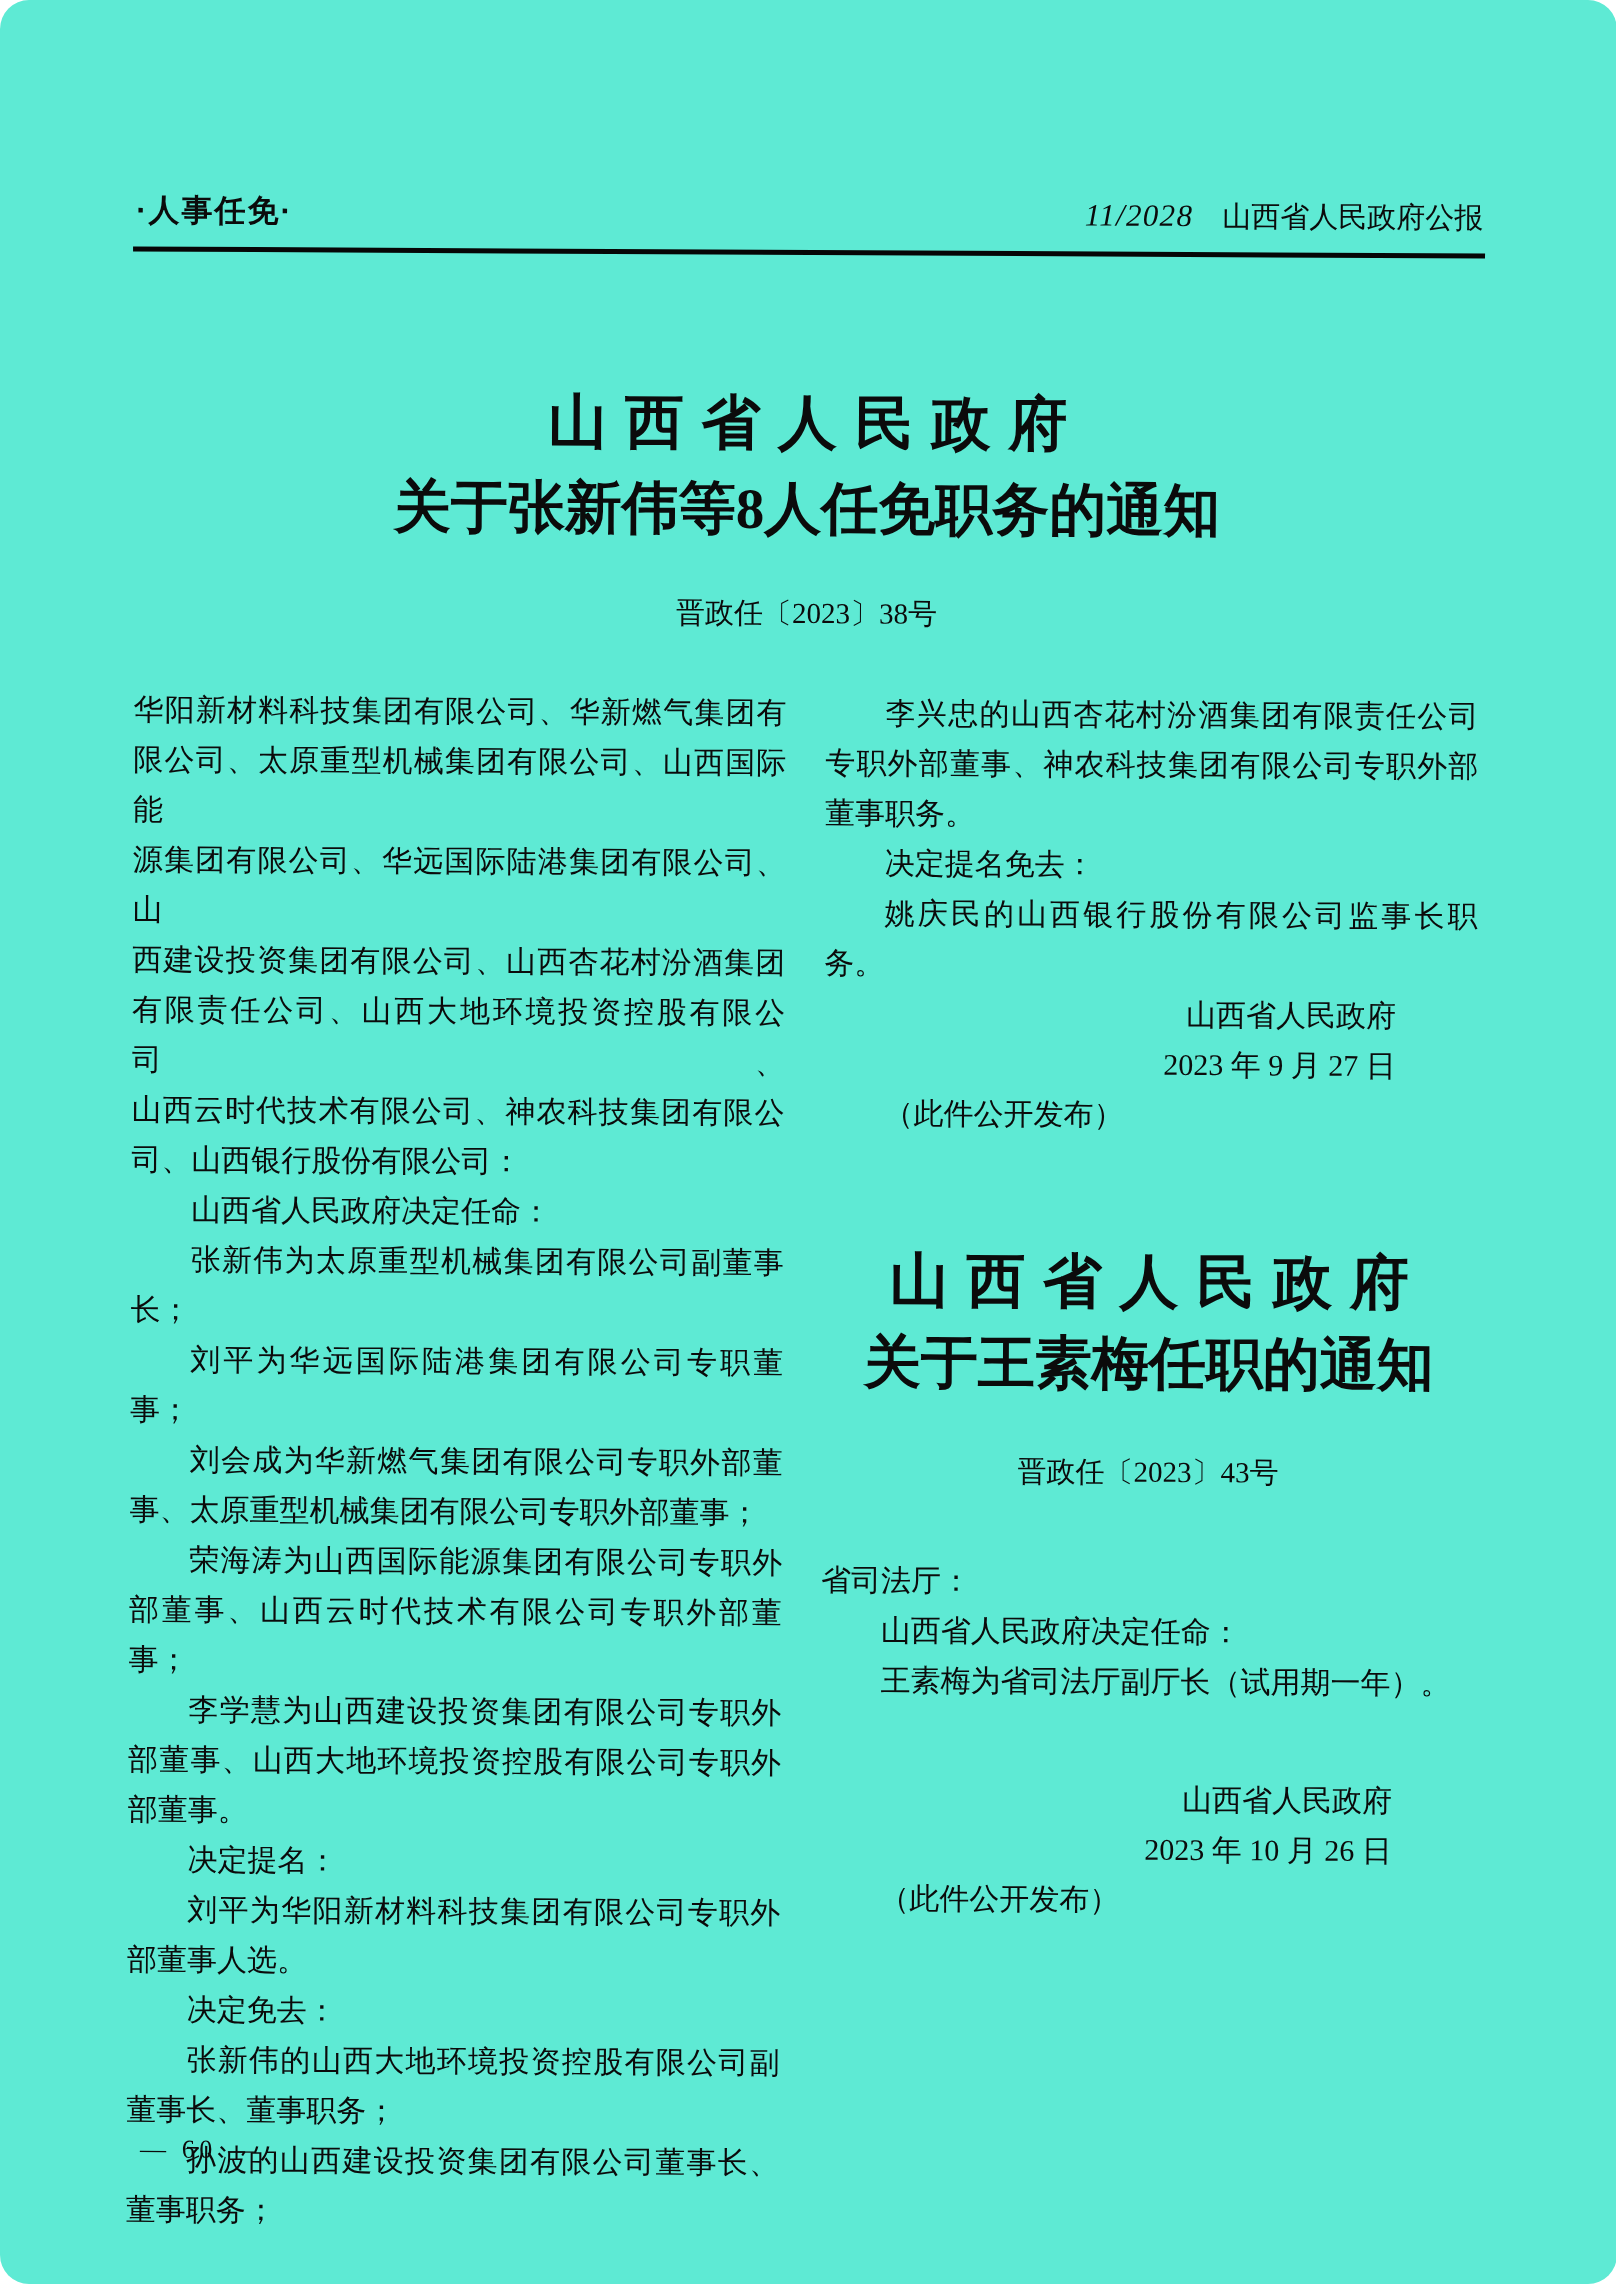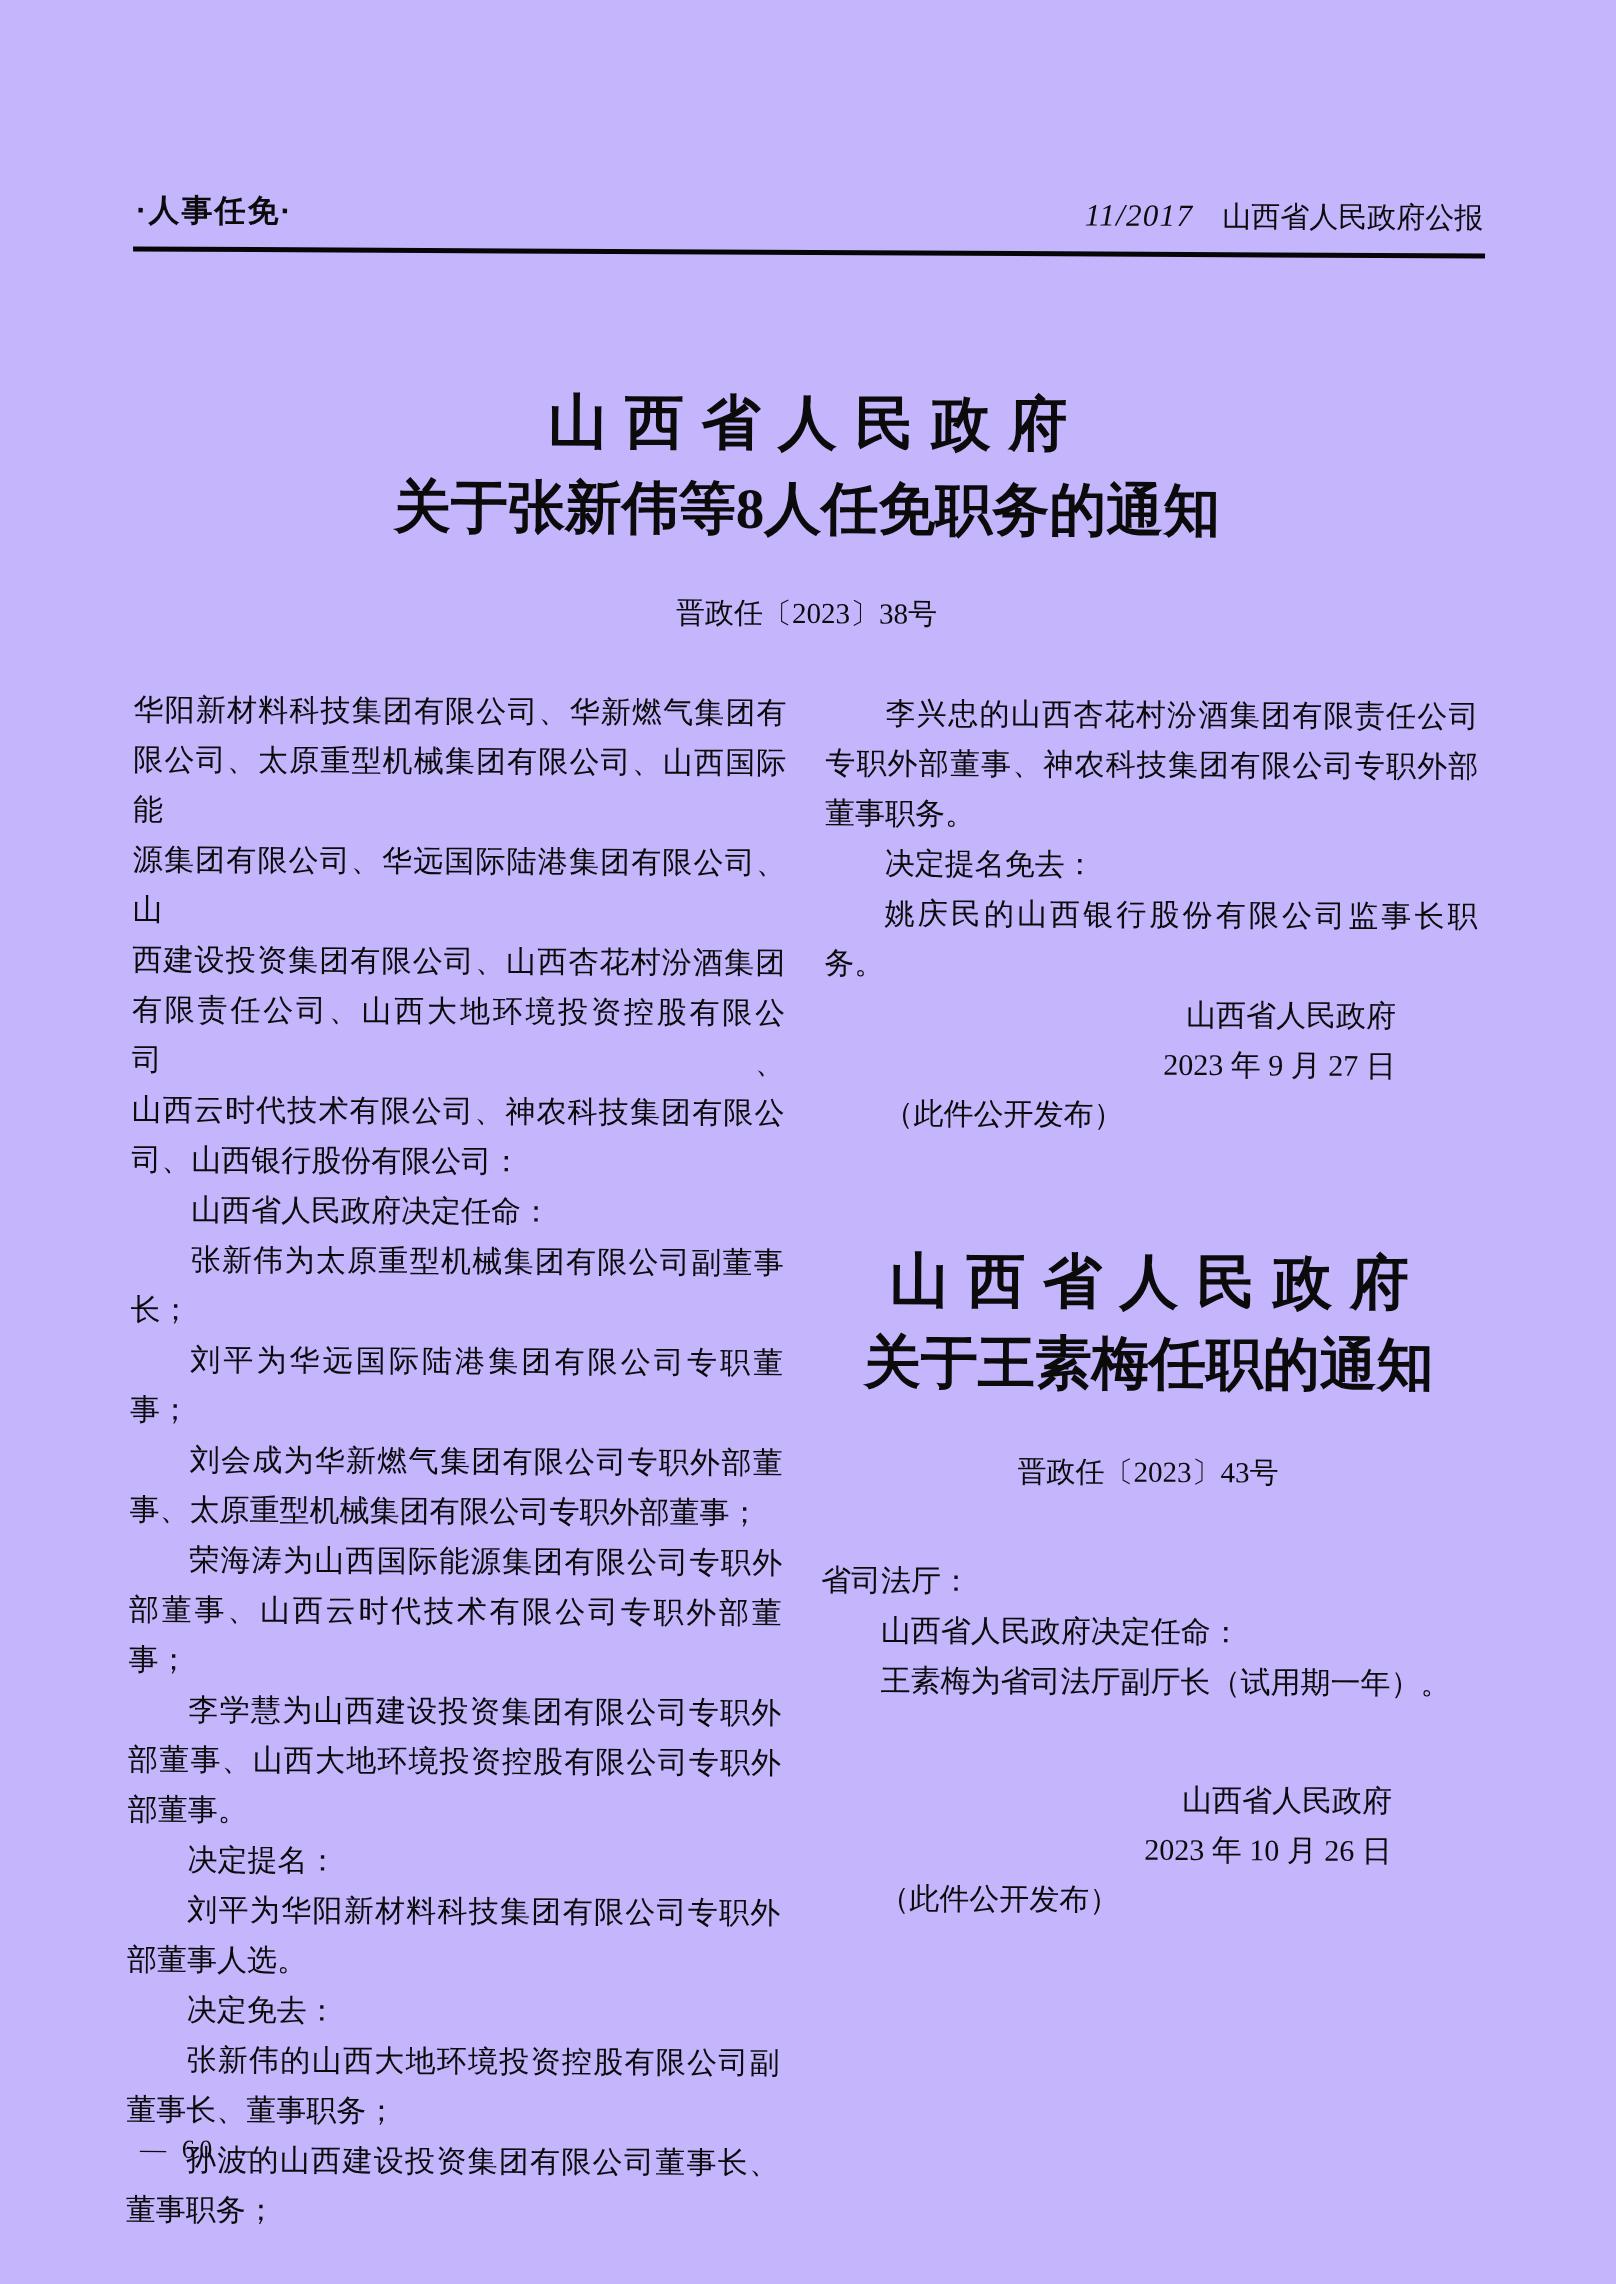--- a/index.html
+++ b/index.html
@@ -2,21 +2,21 @@
 <html style="font-size:10.4px"><head>
 <meta charset="utf-8">
 <style>
   * { margin:0; padding:0; box-sizing:border-box; }
   html,body { background:#ffffff; }
   body {
     width:1617px; height:2284px;
     font-family:"Liberation Serif","DejaVu Serif",serif;
     color:#0b0b0b;
   }
-  .page { position:relative; width:1617px; height:2284px; background:#c4b5fd; overflow:hidden; }
+  .page { position:relative; width:1617px; height:2284px; background:#5eead4; overflow:hidden;border-radius:29px; }
   .tilt { position:absolute; inset:0; transform:rotate(0.3deg); transform-origin:808px 261px; }
 
   
   .masthead { position:absolute; left:136px; right:134px; top:193px;
               display:flex; justify-content:space-between; align-items:flex-end; }
   .section-label { font-family:"Liberation Sans","DejaVu Sans",sans-serif;
                    font-weight:bold; font-size:31px; letter-spacing:2px; }
   .mast-right { display:flex; align-items:baseline; gap:29px; font-size:29px; }
   .issue { font-style:italic; font-size:31px; letter-spacing:1.3px; }
   .rule { position:absolute; left:133px; right:132px; top:250px; height:5.2px; background:#060606; }
@@ -48,21 +48,21 @@
 </style>
 </head>
 <body>
 
 <div class="page">
   <div class="tilt">
 
     <div class="masthead">
       <div class="section-label">·人事任免·</div>
       <div class="mast-right">
-        <span class="issue">11/2017</span>
+        <span class="issue">11/2028</span>
         <span>山西省人民政府公报</span>
       </div>
     </div>
     <div class="rule"></div>
 
     <div class="n1">
       <div class="org-title">
         <span class="sp">山西省人民政府</span>
       </div>
       <div class="subject">关于张新伟等8人任免职务的通知</div>

